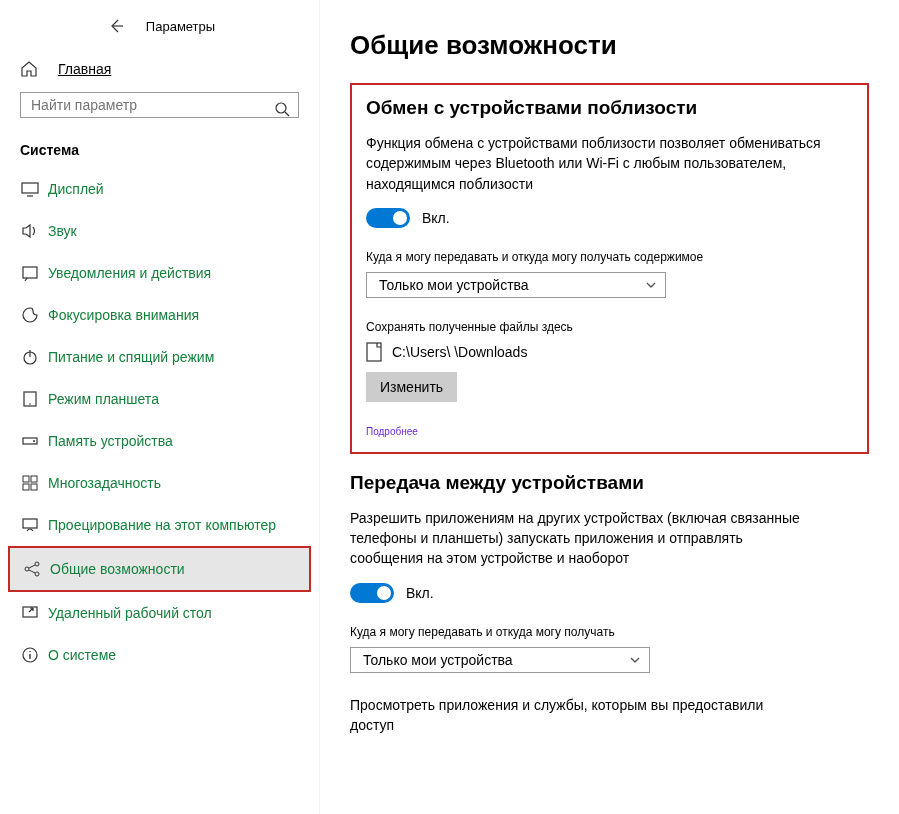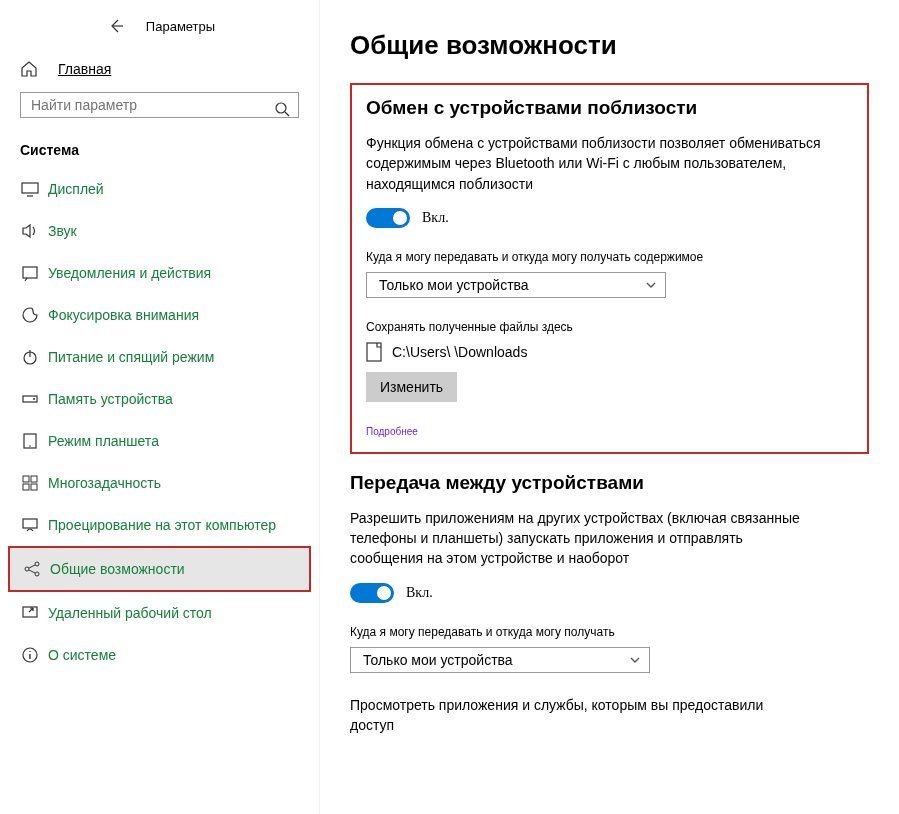--- a/index.html
+++ b/index.html
@@ -142,21 +142,21 @@
     cursor: pointer;
   }
   .toggle::after {
     content: "";
     position: absolute;
     right: 3px; top: 3px;
     width: 14px; height: 14px;
     border-radius: 50%;
     background: #fff;
   }
-  .toggle-label { font-size: 14px; font-family: Liberation Serif, serif; }
+  .toggle-label { font-size: 14px; }
   .sub-label { font-size: 12px; margin-bottom: 8px; }
   .dropdown {
     border: 1px solid #999;
     height: 26px;
     width: 300px;
     display: flex;
     align-items: center;
     justify-content: space-between;
     padding: 0 8px 0 12px;
     font-size: 14px;
@@ -264,34 +264,34 @@
         <svg width="18" height="18" viewBox="0 0 18 18">
           <circle cx="9" cy="10" r="6" fill="none" stroke="currentColor" stroke-width="1.2"></circle>
           <path d="M9 2 V9" stroke="currentColor" stroke-width="1.2"></path>
         </svg>
       </span>
     <span>Питание и спящий режим</span>
   </div>
   <div class="nav-item">
     <span class="icon">
         <svg width="18" height="18" viewBox="0 0 18 18">
+          <rect x="3" y="2" width="12" height="14" fill="none" stroke="currentColor" stroke-width="1.2"></rect>
+          <circle cx="9" cy="14" r="0.8" fill="currentColor"></circle>
+        </svg>
+      </span>
+    <span>Режим планшета</span>
+  </div>
+  <div class="nav-item">
+    <span class="icon">
+        <svg width="18" height="18" viewBox="0 0 18 18">
           <rect x="2" y="6" width="14" height="6" fill="none" stroke="currentColor" stroke-width="1.2"></rect>
           <circle cx="13" cy="9" r="1" fill="currentColor"></circle>
         </svg>
       </span>
     <span>Память устройства</span>
-  </div>
-  <div class="nav-item">
-    <span class="icon">
-        <svg width="18" height="18" viewBox="0 0 18 18">
-          <rect x="3" y="2" width="12" height="14" fill="none" stroke="currentColor" stroke-width="1.2"></rect>
-          <circle cx="9" cy="14" r="0.8" fill="currentColor"></circle>
-        </svg>
-      </span>
-    <span>Режим планшета</span>
   </div>
   <div class="nav-item">
     <span class="icon">
         <svg width="18" height="18" viewBox="0 0 18 18">
           <rect x="2" y="2" width="6" height="6" fill="none" stroke="currentColor"></rect>
           <rect x="10" y="2" width="6" height="6" fill="none" stroke="currentColor"></rect>
           <rect x="2" y="10" width="6" height="6" fill="none" stroke="currentColor"></rect>
           <rect x="10" y="10" width="6" height="6" fill="none" stroke="currentColor"></rect>
         </svg>
       </span>

